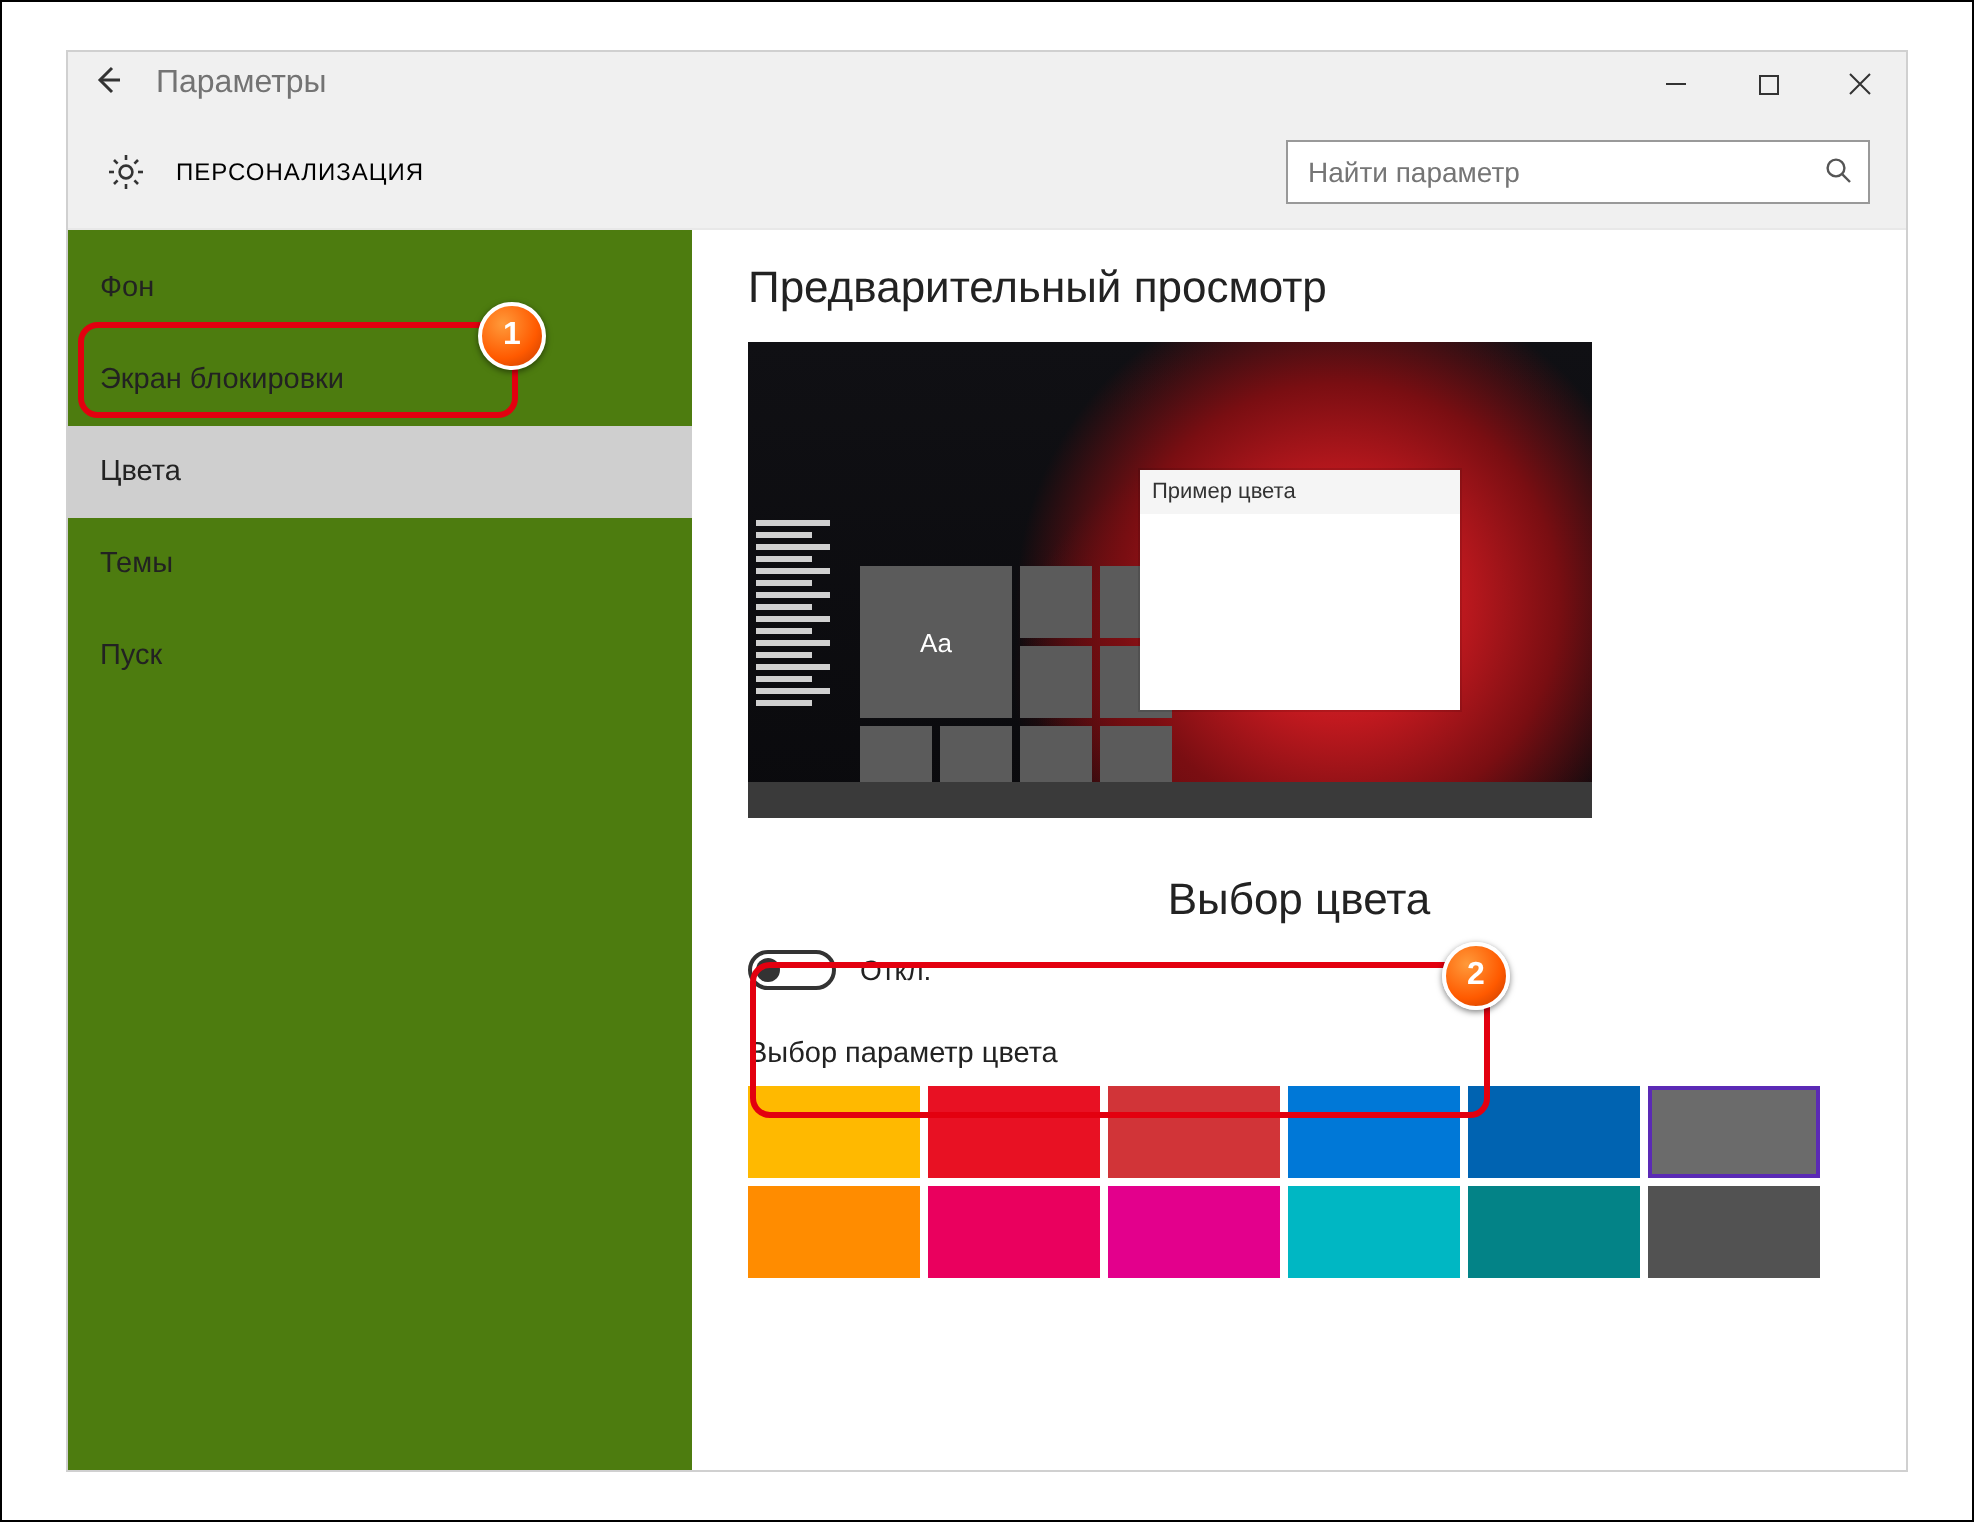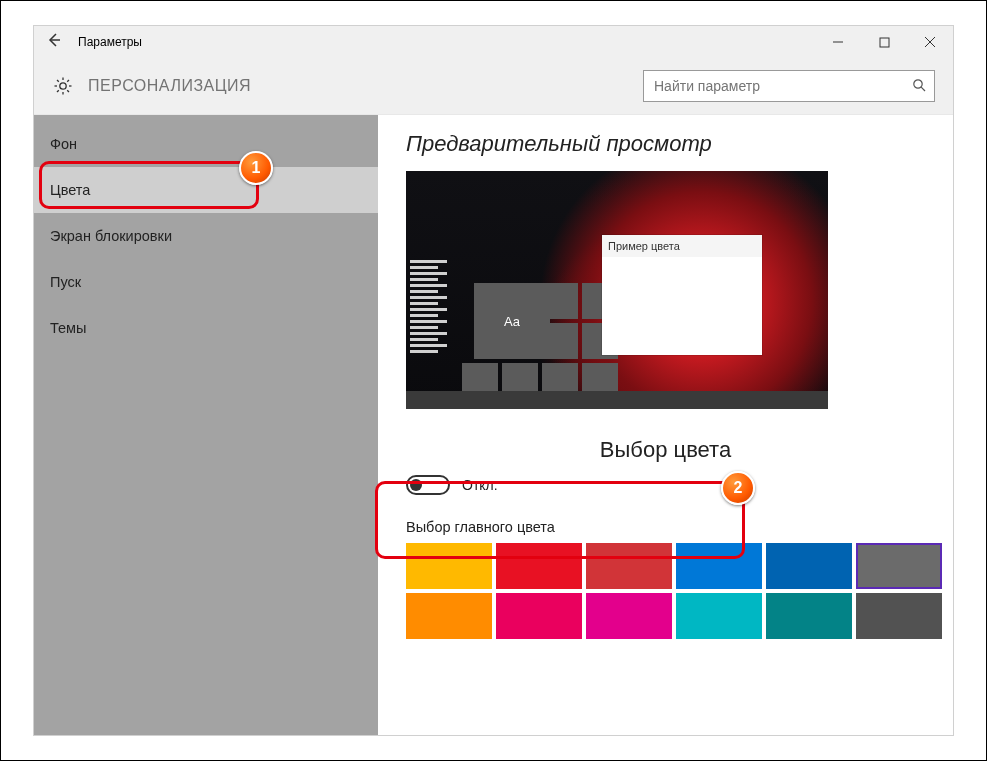--- a/index.html
+++ b/index.html
@@ -42,22 +42,22 @@
   .titlebar .back-btn {
     width: 40px;
     height: 32px;
     display: flex;
     align-items: center;
     justify-content: center;
     font-size: 16px;
     cursor: default;
   }
   .titlebar .title {
-    font-size: 12px;
-    color: #000000;
+    font-size: 16px;
+    color: #737373;
     margin-left: 4px;
   }
   .winctrls {
     position: absolute;
     right: 0;
     top: 0;
     display: flex;
     height: 32px;
   }
   .winctrls .wbtn {
@@ -81,24 +81,24 @@
   }
   .header .gear {
     width: 22px;
     height: 22px;
     display: flex;
     align-items: center;
     justify-content: center;
     margin-right: 14px;
   }
   .header .heading {
-    font-size: 16px;
+    font-size: 12px;
     letter-spacing: 0.5px;
     font-weight: 400;
-    color: #737373;
+    color: #000000;
     flex: 0 0 auto;
   }
   .header .spacer { flex: 1 1 auto; }
   .searchbox {
     width: 292px;
     height: 32px;
     border: 1px solid #999;
     background: #fff;
     display: flex;
     align-items: center;
@@ -119,22 +119,22 @@
     margin-left: 6px;
   }
   
   .body {
     flex: 1 1 auto;
     display: flex;
     min-height: 0;
     background: #fff;
   }
   .sidebar {
-    width: 344px;
-    background: #a3a3a3;
+    width: 312px;
+    background: #4d7c0f;
     flex: 0 0 auto;
     padding-top: 6px;
     text-align: center;
   }
   .sidebar .navitem {
     height: 46px;
     display: flex;
     align-items: center;
     padding-left: 16px;
     font-size: 14.5px;
@@ -148,21 +148,20 @@
     flex: 1 1 auto;
     padding: 16px 28px 0 28px;
     overflow: hidden;
     position: relative;
   }
   .sect-title {
     font-size: 22px;
     font-weight: 400;
     color: #222;
     margin: 0 0 14px 0;
-    font-style: italic;
   }
   
   .preview {
     width: 422px;
     height: 238px;
     background: #000;
     position: relative;
     overflow: hidden;
   }
   .preview .wallpaper {
@@ -196,21 +195,21 @@
   .preview .big-tile {
     width: 76px;
     height: 76px;
     background: #5b5b5b;
     display: flex;
     align-items: center;
     justify-content: center;
     color: #fff;
     font-size: 13px;
     position: absolute;
-    left: 12px;
+    left: 0;
     top: 0;
   }
   .preview .tile-grid {
     position: absolute;
     left: 80px;
     top: 0;
     display: grid;
     grid-template-columns: repeat(2, 36px);
     grid-auto-rows: 36px;
     gap: 4px;
@@ -404,31 +403,31 @@
             </svg>
         </span>
       </div>
     </div>
 
     <div class="body">
       <div class="sidebar">
         <div class="navitem">
             <span>Фон</span>
           </div>
+        <div class="navitem">
+            <span>Экран блокировки</span>
+          </div>
         <div class="navitem selected">
             <span>Цвета</span>
           </div>
         <div class="navitem">
-            <span>Экран блокировки</span>
+            <span>Темы</span>
           </div>
         <div class="navitem">
             <span>Пуск</span>
-          </div>
-        <div class="navitem">
-            <span>Темы</span>
           </div>
       </div>
 
       <div class="content">
         <div class="sect-title">Предварительный просмотр</div>
 
         <div class="preview">
           <div class="wallpaper"></div>
           <div class="taskbar-col">
             <div class="tline med"></div>
@@ -475,21 +474,21 @@
 
         <div class="toggle-section">
           <div class="toggle-row">
             <div class="toggle">
               <div class="knob"></div>
             </div>
             <span class="toggle-state">Откл.</span>
           </div>
         </div>
 
-        <div class="small-label">Выбор главного цвета</div>
+        <div class="small-label">Выбор параметр цвета</div>
 
         <div class="color-grid" id="color-grid">
             <div class="color-swatch" style="background: rgb(255, 185, 0);"></div>
             <div class="color-swatch" style="background: rgb(232, 17, 35);"></div>
             <div class="color-swatch" style="background: rgb(209, 52, 56);"></div>
             <div class="color-swatch" style="background: rgb(0, 120, 215);"></div>
             <div class="color-swatch" style="background: rgb(0, 99, 177);"></div>
             <div class="color-swatch selected" style="background: rgb(107, 107, 107);"></div>
             <div class="color-swatch" style="background: rgb(255, 140, 0);"></div>
             <div class="color-swatch" style="background: rgb(234, 0, 94);"></div>

